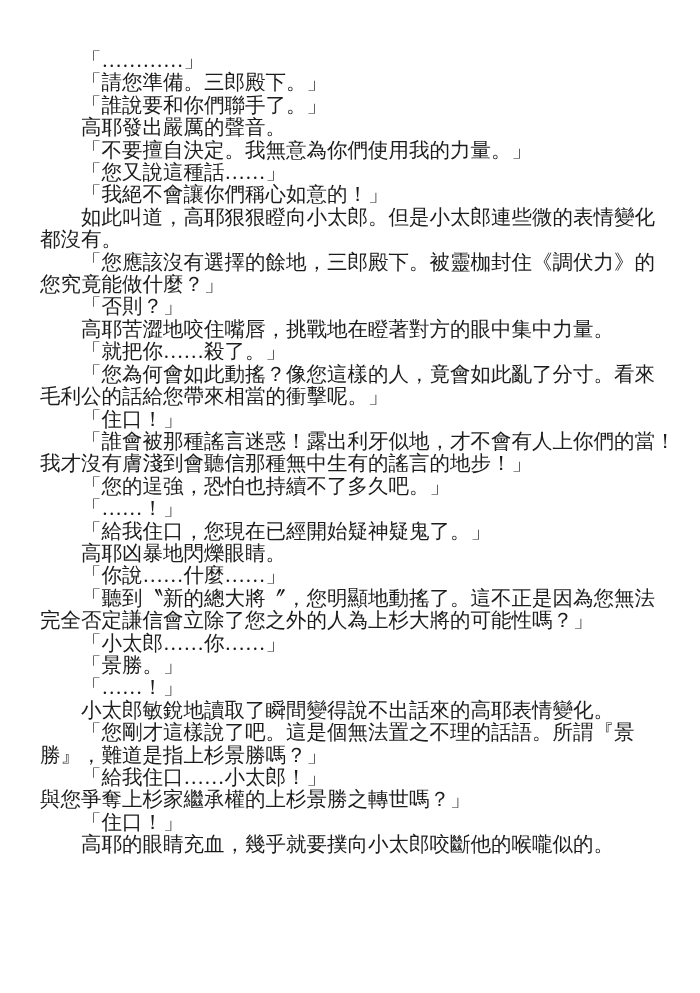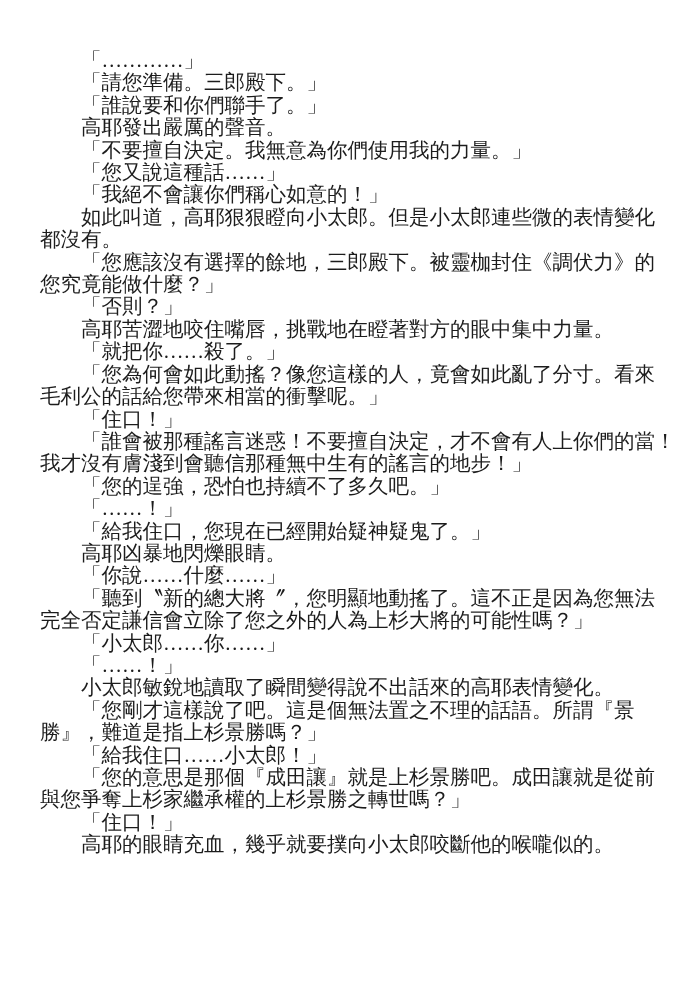--- a/index.html
+++ b/index.html
@@ -47,33 +47,33 @@
       <div class="line indent">如此叫道，高耶狠狠瞪向小太郎。但是小太郎連些微的表情變化</div>
       <div class="line">都沒有。</div>
       <div class="line indent">「您應該沒有選擇的餘地，三郎殿下。被靈枷封住《調伏力》的</div>
       <div class="line">您究竟能做什麼？」</div>
       <div class="line indent">「否則？」</div>
       <div class="line indent">高耶苦澀地咬住嘴唇，挑戰地在瞪著對方的眼中集中力量。</div>
       <div class="line indent">「就把你……殺了。」</div>
       <div class="line indent">「您為何會如此動搖？像您這樣的人，竟會如此亂了分寸。看來</div>
       <div class="line">毛利公的話給您帶來相當的衝擊呢。」</div>
       <div class="line indent">「住口！」</div>
-      <div class="line indent">「誰會被那種謠言迷惑！不要擅自決定，才不會有人上你們的當！</div>
+      <div class="line indent">「誰會被那種謠言迷惑！露出利牙似地，才不會有人上你們的當！</div>
       <div class="line">我才沒有膚淺到會聽信那種無中生有的謠言的地步！」</div>
       <div class="line indent">「您的逞強，恐怕也持續不了多久吧。」</div>
       <div class="line indent">「……！」</div>
       <div class="line indent">「給我住口，您現在已經開始疑神疑鬼了。」</div>
       <div class="line indent">高耶凶暴地閃爍眼睛。</div>
       <div class="line indent">「你說……什麼……」</div>
       <div class="line indent">「聽到〝新的總大將〞，您明顯地動搖了。這不正是因為您無法</div>
       <div class="line">完全否定謙信會立除了您之外的人為上杉大將的可能性嗎？」</div>
       <div class="line indent">「小太郎……你……」</div>
+      <div class="line indent">「景勝。」</div>
       <div class="line indent">「……！」</div>
       <div class="line indent">小太郎敏銳地讀取了瞬間變得說不出話來的高耶表情變化。</div>
       <div class="line indent">「您剛才這樣說了吧。這是個無法置之不理的話語。所謂『景</div>
       <div class="line">勝』，難道是指上杉景勝嗎？」</div>
       <div class="line indent">「給我住口……小太郎！」</div>
-      <div class="line indent">「您的意思是那個『成田讓』就是上杉景勝吧。成田讓就是從前</div>
       <div class="line">與您爭奪上杉家繼承權的上杉景勝之轉世嗎？」</div>
       <div class="line indent">「住口！」</div>
       <div class="line indent">高耶的眼睛充血，幾乎就要撲向小太郎咬斷他的喉嚨似的。</div>
     </div>
 </div>
 
 </body></html>

